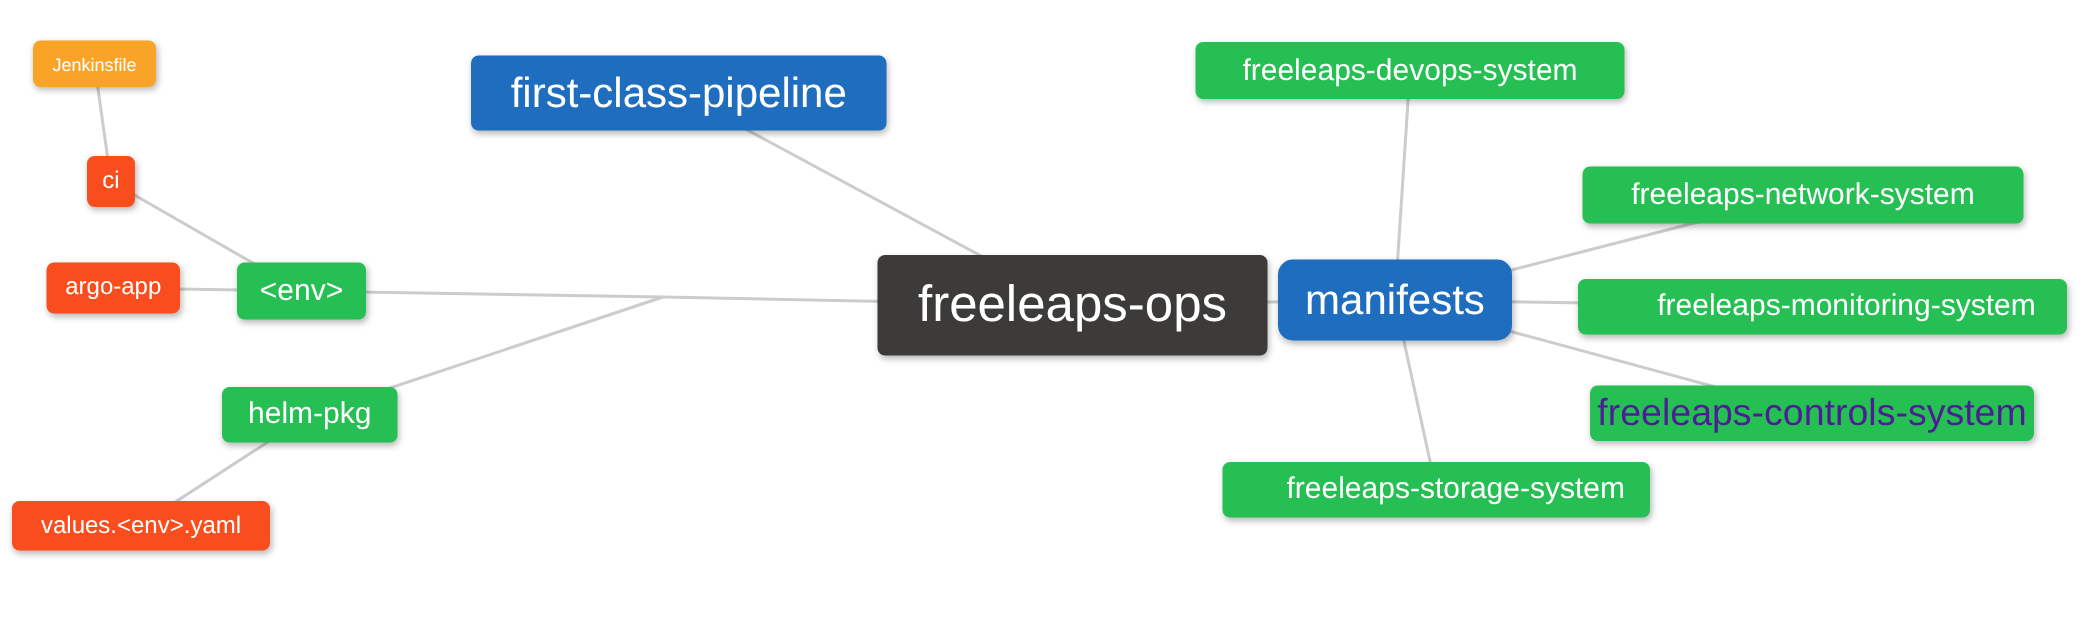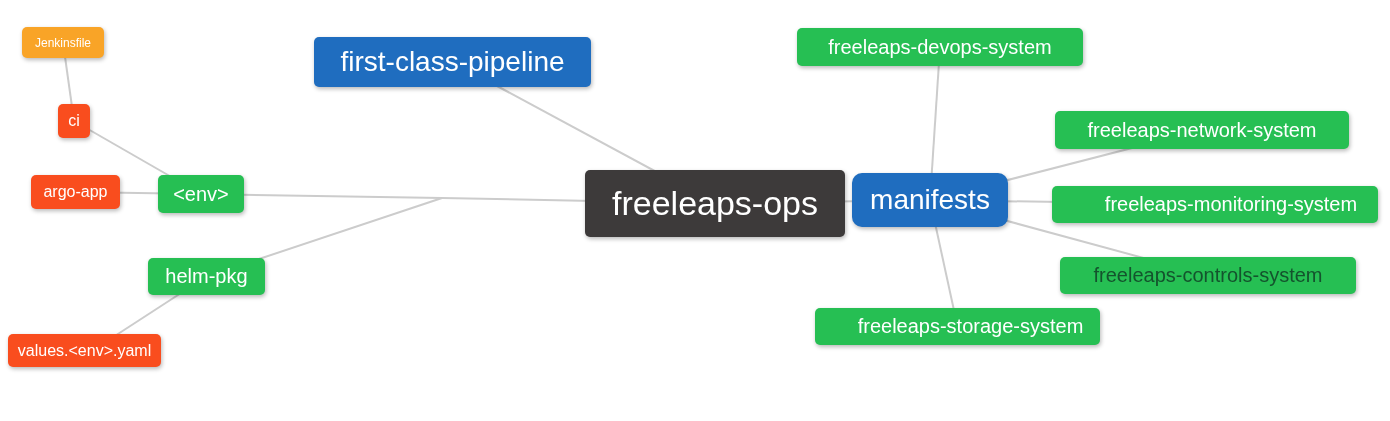--- a/index.html
+++ b/index.html
@@ -62,23 +62,23 @@
       <line x1="930" y1="200" x2="1215" y2="204.5" stroke="#cccccc" stroke-width="2"></line>
       <line x1="930" y1="200" x2="1208" y2="275.5" stroke="#cccccc" stroke-width="2"></line>
       <line x1="930" y1="200" x2="957.5" y2="326.5" stroke="#cccccc" stroke-width="2"></line>
     </svg>
   <div class="node-layer">
       <div class="node" style="left: 22px; top: 27px; width: 82px; height: 31px; font-size: 12px; background: rgb(249, 164, 39); color: rgb(255, 255, 255);">Jenkinsfile</div>
       <div class="node" style="left: 58px; top: 104px; width: 32px; height: 34px; font-size: 16px; background: rgb(249, 77, 30); color: rgb(255, 255, 255);">ci</div>
       <div class="node" style="left: 31px; top: 175px; width: 89px; height: 34px; font-size: 16px; background: rgb(249, 77, 30); color: rgb(255, 255, 255);">argo-app</div>
       <div class="node" style="left: 158px; top: 175px; width: 86px; height: 38px; font-size: 20px; background: rgb(38, 191, 83); color: rgb(255, 255, 255);">&lt;env&gt;</div>
       <div class="node" style="left: 148px; top: 258px; width: 117px; height: 37px; font-size: 20px; background: rgb(38, 191, 83); color: rgb(255, 255, 255);">helm-pkg</div>
-      <div class="node" style="left: 8px; top: 334px; width: 153px; height: 33px; font-size: 16px; background: rgb(249, 77, 30); color: rgb(255, 255, 255);">values.&lt;env&gt;.yaml</div>
+      <div class="node" style="left: 8px; top: 334px; width: 172px; height: 33px; font-size: 16px; background: rgb(249, 77, 30); color: rgb(255, 255, 255);">values.&lt;env&gt;.yaml</div>
       <div class="node" style="left: 314px; top: 37px; width: 277px; height: 50px; font-size: 28px; background: rgb(31, 109, 191); color: rgb(255, 255, 255);">first-class-pipeline</div>
       <div class="node" style="left: 585px; top: 170px; width: 260px; height: 67px; font-size: 34px; background: rgb(61, 58, 58); color: rgb(255, 255, 255);">freeleaps-ops</div>
       <div class="node" style="left: 852px; top: 173px; width: 156px; height: 54px; font-size: 28px; background: rgb(31, 109, 191); color: rgb(255, 255, 255); border-radius: 10px;">manifests</div>
       <div class="node" style="left: 797px; top: 28px; width: 286px; height: 38px; font-size: 20px; background: rgb(38, 191, 83); color: rgb(255, 255, 255); text-align: right;">freeleaps-devops-system</div>
       <div class="node" style="left: 1055px; top: 111px; width: 294px; height: 38px; font-size: 20px; background: rgb(38, 191, 83); color: rgb(255, 255, 255);">freeleaps-network-system</div>
       <div class="node" style="left: 1052px; top: 186px; width: 326px; height: 37px; font-size: 20px; background: rgb(38, 191, 83); color: rgb(255, 255, 255); padding-left: 32px;">freeleaps-monitoring-system</div>
-      <div class="node" style="left: 1060px; top: 257px; width: 296px; height: 37px; font-size: 20px; background: rgb(38, 191, 83); color: #14532d;">freeleaps-controls-system</div>
+      <div class="node" style="left: 1060px; top: 257px; width: 296px; height: 37px; font-size: 25px; background: rgb(38, 191, 83); color: #4c1d95;">freeleaps-controls-system</div>
       <div class="node" style="left: 815px; top: 308px; width: 285px; height: 37px; font-size: 20px; background: rgb(38, 191, 83); color: rgb(255, 255, 255); padding-left: 26px;">freeleaps-storage-system</div>
     </div>
 </div>
 
 </body></html>

